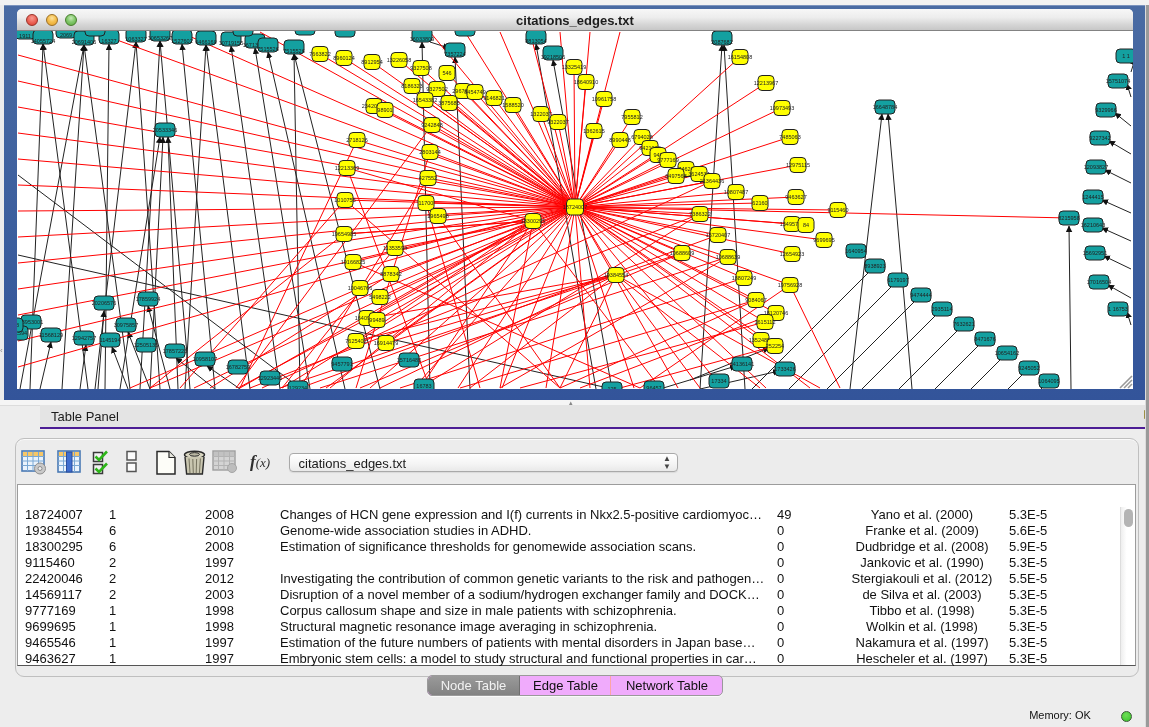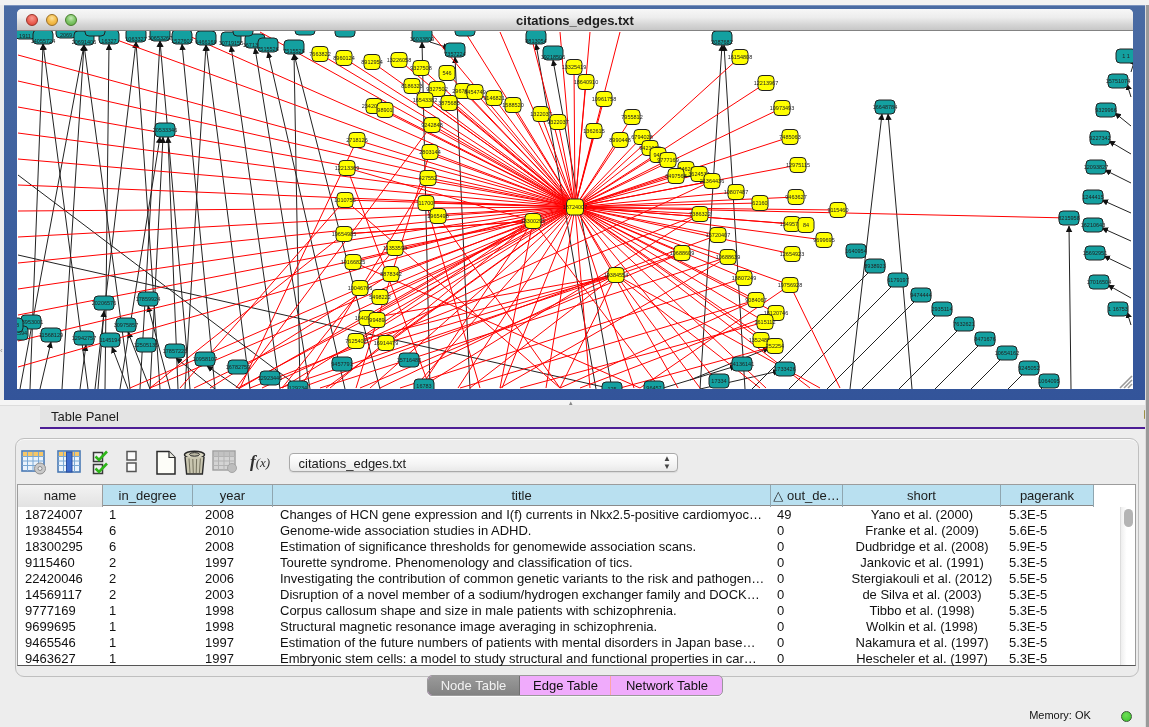--- a/index.html
+++ b/index.html
@@ -717,29 +717,20 @@
  <circle cx="20" cy="18" r="4.5" fill="#bdbdbd" stroke="#a5a5a5"></circle>
 </svg>
 <div class="ticon" style="left:234px;top:13px;font-family:'Liberation Serif',serif;font-size:17px;color:#2e2e2e;font-style:italic;"><b>f</b><span style="font-size:13px;">(x)</span></div>
 
       <div id="combo">
           <span class="txt">citations_edges.txt</span>
           <span class="arr">▲<br>▼</span>
         </div>
     </div>
     <div id="tbl">
-      <div id="thead">
-        <span class="h0">name</span>
-          <span class="h1">in_degree</span>
-          <span class="h2">year</span>
-        <span class="h3">title</span>
-          <span class="h4">△ out_de…</span>
-          <span class="h5">short</span>
-        <span class="h6">pagerank</span>
-      </div>
       <div id="tbody">
 <div class="tr">
             <span class="c0">18724007</span>
             <span class="c1">1</span>
             <span class="c2">2008</span>
             <span class="c3">Changes of HCN gene expression and I(f) currents in Nkx2.5-positive cardiomyoc…</span>
             <span class="c4">49</span>
             <span class="c5">Yano et al. (2000)</span>
             <span class="c6">5.3E-5</span>
           </div>
@@ -758,29 +749,28 @@
             <span class="c2">2008</span>
             <span class="c3">Estimation of significance thresholds for genomewide association scans.</span>
             <span class="c4">0</span>
             <span class="c5">Dudbridge et al. (2008)</span>
             <span class="c6">5.9E-5</span>
           </div>
 <div class="tr">
             <span class="c0">9115460</span>
             <span class="c1">2</span>
             <span class="c2">1997</span>
-            <span class="c3">Tourette syndrome. Phenomenology and classification of tics.</span>
             <span class="c4">0</span>
-            <span class="c5">Jankovic et al. (1991)</span>
+            <span class="c5">Jankovic et al. (1990)</span>
             <span class="c6">5.3E-5</span>
           </div>
 <div class="tr">
             <span class="c0">22420046</span>
             <span class="c1">2</span>
-            <span class="c2">2006</span>
+            <span class="c2">2012</span>
             <span class="c3">Investigating the contribution of common genetic variants to the risk and pathogen…</span>
             <span class="c4">0</span>
             <span class="c5">Stergiakouli et al. (2012)</span>
             <span class="c6">5.5E-5</span>
           </div>
 <div class="tr">
             <span class="c0">14569117</span>
             <span class="c1">2</span>
             <span class="c2">2003</span>
             <span class="c3">Disruption of a novel member of a sodium/hydrogen exchanger family and DOCK…</span>

